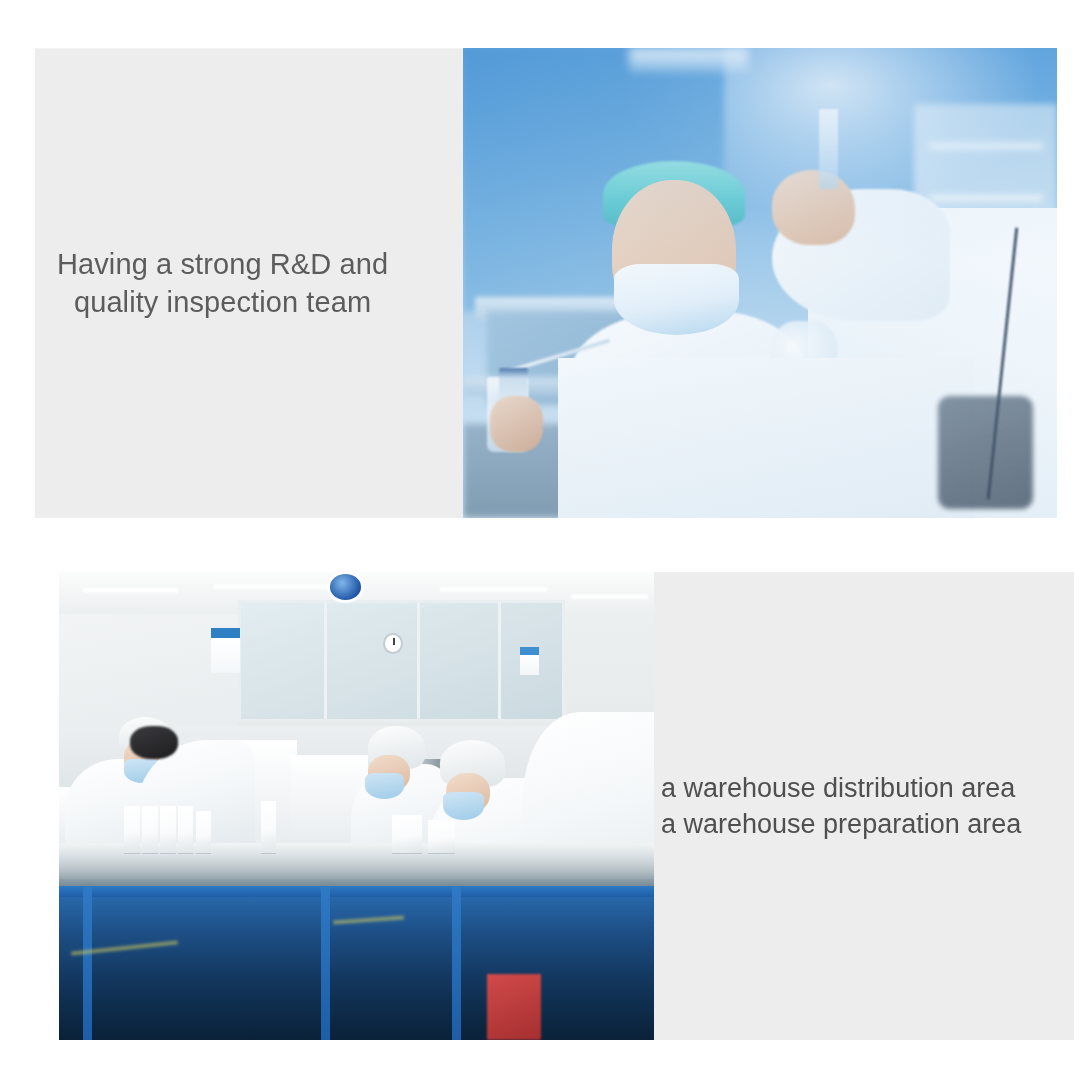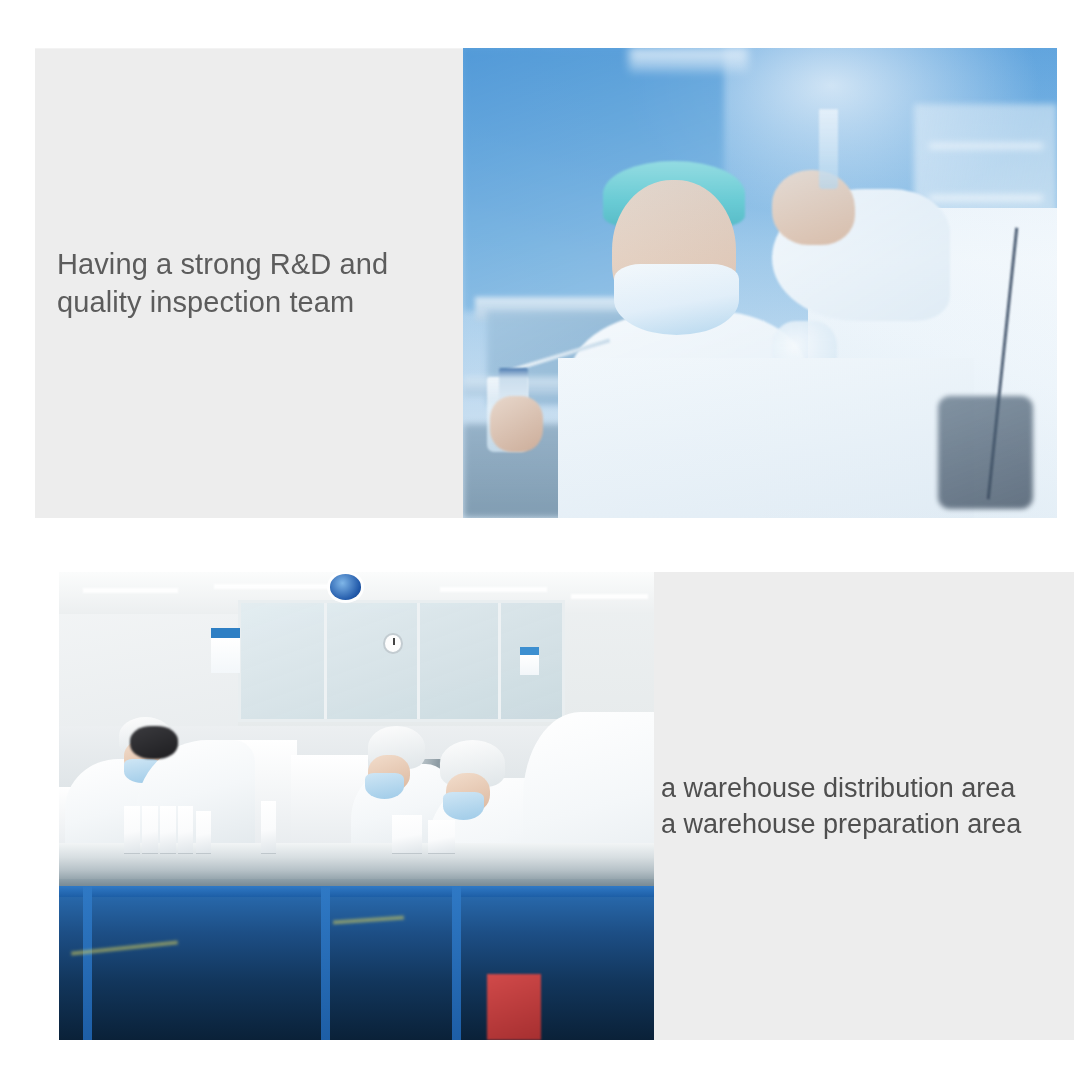--- a/index.html
+++ b/index.html
@@ -23,20 +23,21 @@
 
   
   .section-top {
     position: absolute;
     left: 35px;
     top: 48px;
     width: 1022px;
     height: 470px;
     display: flex;
     flex-direction: row;
+    text-align: center;
   }
   .caption-panel-left {
     width: 428px;
     height: 100%;
     background: #ededed;
     box-sizing: border-box;
     border-top: 1px solid #f3f3f3;
     display: flex;
     align-items: center;
     padding-left: 22px;

